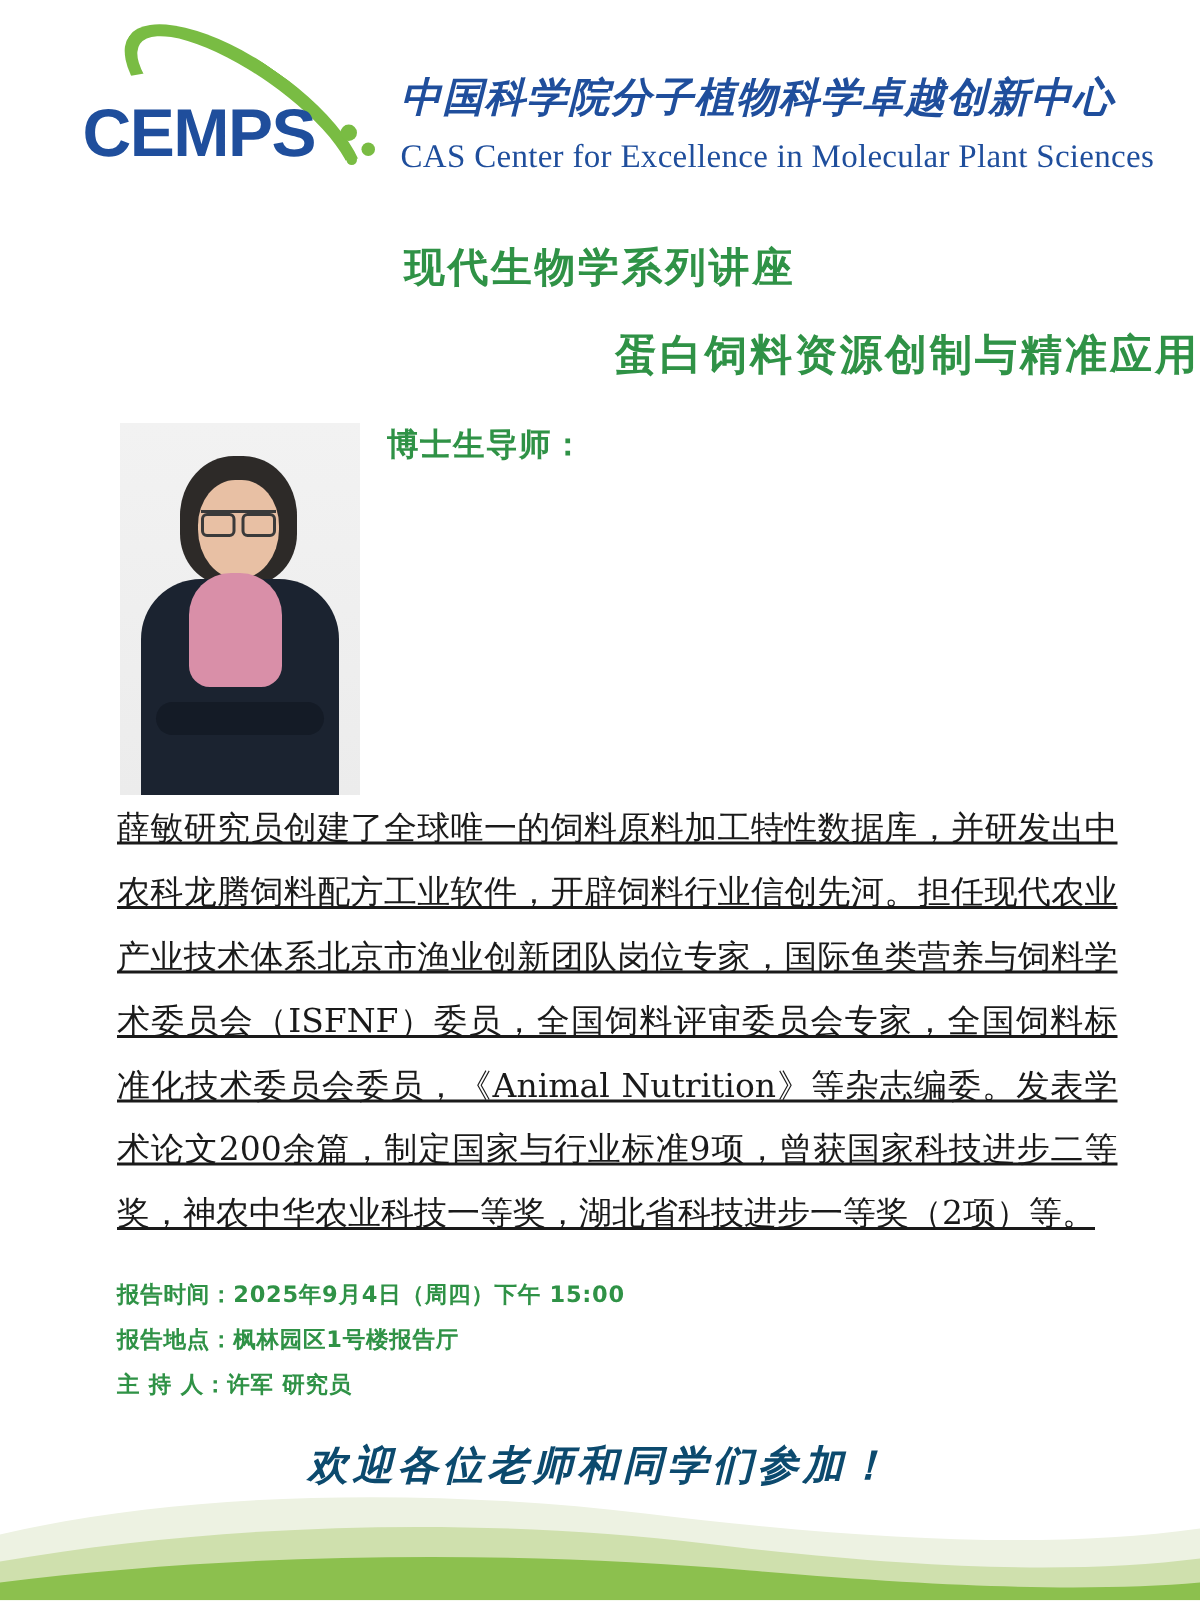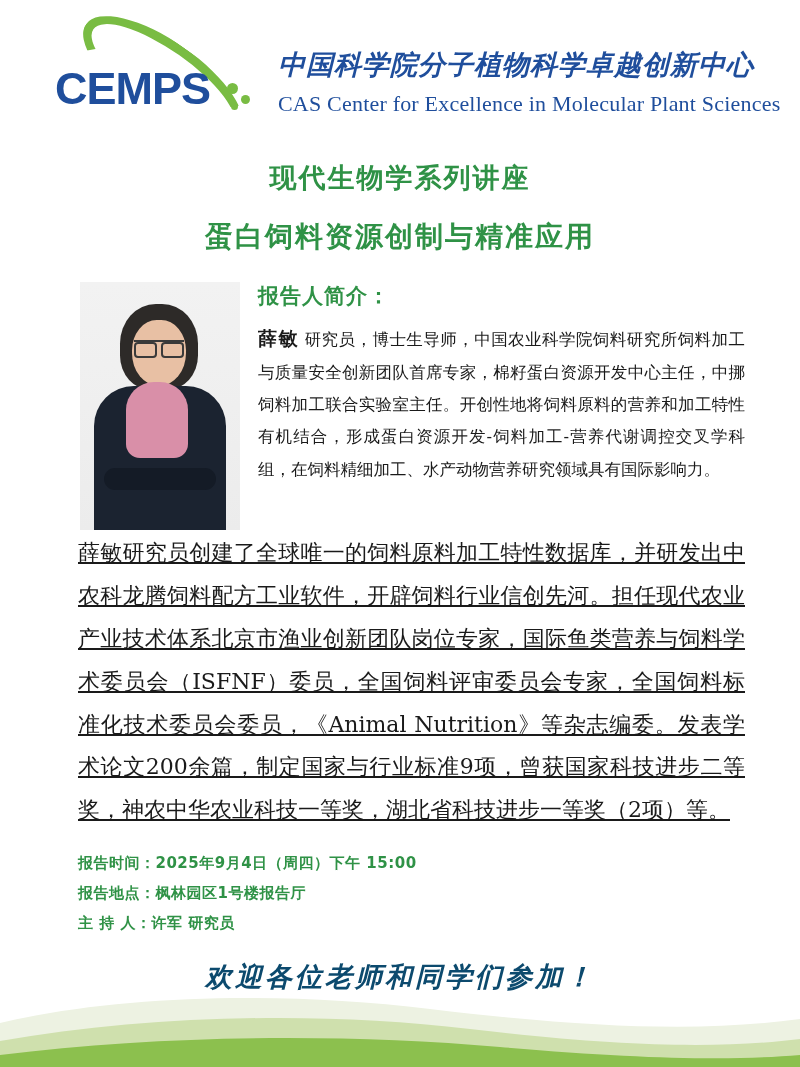--- a/index.html
+++ b/index.html
@@ -55,21 +55,21 @@
     position: absolute;
     left: 0;
     top: 28px;
     font-family: "Liberation Sans", sans-serif;
     font-weight: bold;
     font-size: 45px;
     letter-spacing: -1px;
     color: #1f4e9c;
   }
   .header-titles {
-    margin-left: 13px;
+    margin-left: 2px;
     padding-top: 8px;
   }
   .cn-name {
     font-family: "DejaVu Serif", serif;
     font-size: 27px;
     color: #1f4e9c;
     font-weight: bold;
     letter-spacing: 1px;
     white-space: nowrap;
     font-style: italic;
@@ -95,20 +95,21 @@
     color: #2f9246;
     letter-spacing: 2px;
   }
   .main-title {
     font-family: "DejaVu Sans", sans-serif;
     font-size: 28px;
     font-weight: bold;
     color: #2f9246;
     letter-spacing: 2px;
     margin-top: 22px;
+    text-align: right;
   }
 
   
   .speaker-section {
     margin-top: 26px;
     padding: 0 55px 0 80px;
     position: relative;
   }
   .photo {
     float: left;
@@ -263,22 +264,21 @@
 
 <div class="speaker-section clearfix">
   <div class="photo">
     <div class="hair"></div>
     <div class="face"></div>
     <div class="glasses"></div>
     <div class="body"></div>
     <div class="scarf"></div>
     <div class="arm"></div>
   </div>
-  <div class="intro-label">报告人简介：</div>
-  <div class="bio-para"><span class="bio-name">薛敏</span>&nbsp;<span>研究员，博士生导师，中国农业科学院饲料研究所饲料加工与质量安全创新团队首席专家，棉籽蛋白资源开发中心主任，中挪饲料加工联合实验室主任。开创性地将饲料原料的营养和加工特性有机结合，形成蛋白资源开发-饲料加工-营养代谢调控交叉学科组，在饲料精细加工、水产动物营养研究领域具有国际影响力。</span></div>
+  <div class="intro-label">博士生导师：</div>
 </div>
 
 <div class="bio-para2">薛敏研究员创建了全球唯一的饲料原料加工特性数据库，并研发出中农科龙腾饲料配方工业软件，开辟饲料行业信创先河。担任现代农业产业技术体系北京市渔业创新团队岗位专家，国际鱼类营养与饲料学术委员会（ISFNF）委员，全国饲料评审委员会专家，全国饲料标准化技术委员会委员，《Animal Nutrition》等杂志编委。发表学术论文200余篇，制定国家与行业标准9项，曾获国家科技进步二等奖，神农中华农业科技一等奖，湖北省科技进步一等奖（2项）等。</div>
 
 <div class="info-block">
   <div class="info-line">报告时间：2025年9月4日（周四）下午 15:00</div>
   <div class="info-line">报告地点：枫林园区1号楼报告厅</div>
   <div class="info-line">主 持 人：许军 研究员</div>
 </div>
 

